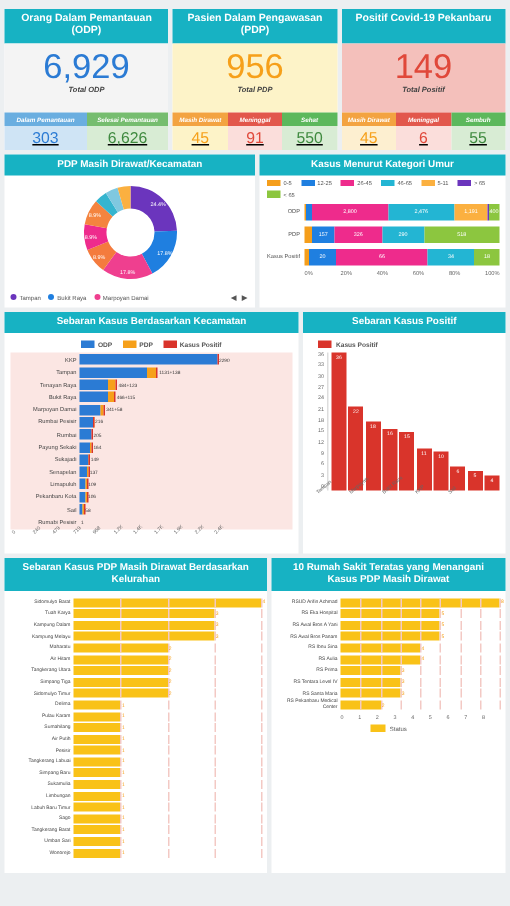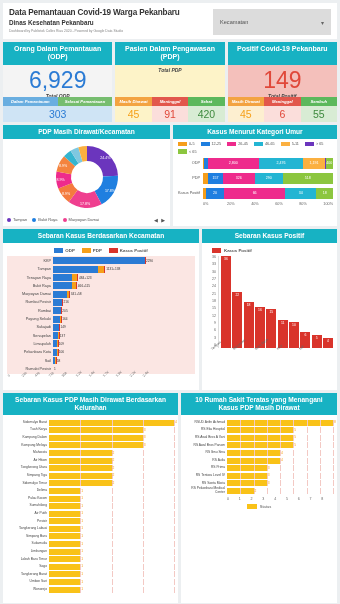--- a/index.html
+++ b/index.html
@@ -25,30 +25,30 @@
   .kec-caret { font-size: 6px; color: #666; }
 
   
   .kpi-row { display: flex; gap: 3px; margin-top: 3px; }
   .kpi { flex: 1; background: #fff; }
   .kpi-head {
     background: #17b2c3; color: #fff; font-size: 7px; font-weight: bold;
     text-align: center; padding: 3px 2px 3px 2px; line-height: 1.15; height: 23px;
     overflow: hidden;
   }
-  .kpi-body { text-align: center; padding: 2px 0 14px 0; height: 32px; }
+  .kpi-body { text-align: center; padding: 2px 0 14px 0; height: 46px; }
   .kpi-big { font-size: 23px; line-height: 26px; font-weight: normal; }
   .kpi-cap { font-size: 5px; font-style: italic; font-weight: bold; color: #444; }
   .kpi-sub { display: flex; height: 9px; }
   .kpi-sub div {
     flex: 1; font-size: 4.2px; font-style: italic; font-weight: bold; color: #fff;
     display: flex; align-items: center; justify-content: center; overflow: hidden;
     white-space: nowrap;
   }
-  .kpi-val { display: flex; height: 16px; }
+  .kpi-val { display: flex; height: 16px; text-decoration: underline; }
   .kpi-val div {
     flex: 1; font-size: 10.5px; display: flex; align-items: center; justify-content: center;
   }
   .odp .kpi-body { background: #f4f4f4; }
   .odp .kpi-big { color: #2b7bd4; }
   .pdp .kpi-body { background: #fdf3c8; }
   .pdp .kpi-big { color: #f6a01a; }
   .pos .kpi-body { background: #f4c0bb; }
   .pos .kpi-big { color: #e0483a; }
 
@@ -133,62 +133,53 @@
   .hb-axis span { flex: 1; font-size: 3.6px; color: #666; text-align: left; }
   .hb-legend { display: flex; align-items: center; justify-content: center; gap: 3px; padding: 3px 0 2px 0; font-size: 4px; color: #555; }
   .hb-sw { width: 10px; height: 5px; background: #f9c218; display: inline-block; }
   .grid-line { position: absolute; top: 0; bottom: 0; width: 0.5px; background: #f3c9c4; }
 </style>
 </head>
 <body>
 
 <div class="page">
 
-  <div class="header">
-    <div class="hdr-left">
-      <div class="hdr-title">Data Pemantauan Covid-19 Warga Pekanbaru</div>
-      <div class="hdr-sub">Dinas Kesehatan Pekanbaru</div>
-      <div class="hdr-credit">Dashboard by Publistok Colles Riau 2020 - Powered by Google Data Studio</div>
-    </div>
-    <div class="kec-select">
-      <span class="kec-label">Kecamatan</span>
-      <span class="kec-caret">▾</span>
-    </div>
-  </div>
 
   <div class="kpi-row">
     <div class="kpi odp">
       <div class="kpi-head">Orang Dalam Pemantauan (ODP)</div>
       <div class="kpi-body">
         <div class="kpi-big">6,929</div>
         <div class="kpi-cap">Total ODP</div>
       </div>
       <div class="kpi-sub">
         <div class="c-blue">Dalam Pemantauan</div>
         <div class="c-green">Selesai Pemantauan</div>
       </div>
       <div class="kpi-val">
         <div class="v-blue">303</div>
+        <div class="v-green">6,626</div>
       </div>
     </div>
 
     <div class="kpi pdp">
       <div class="kpi-head">Pasien Dalam Pengawasan (PDP)</div>
       <div class="kpi-body">
+        <div class="kpi-big">956</div>
         <div class="kpi-cap">Total PDP</div>
       </div>
       <div class="kpi-sub">
         <div class="c-orange">Masih Dirawat</div>
         <div class="c-red">Meninggal</div>
         <div class="c-green2">Sehat</div>
       </div>
       <div class="kpi-val">
         <div class="v-orange">45</div>
         <div class="v-red">91</div>
-        <div class="v-green3">420</div>
+        <div class="v-green3">550</div>
       </div>
     </div>
 
     <div class="kpi pos">
       <div class="kpi-head">Positif Covid-19 Pekanbaru</div>
       <div class="kpi-body">
         <div class="kpi-big">149</div>
         <div class="kpi-cap">Total Positif</div>
       </div>
       <div class="kpi-sub">

